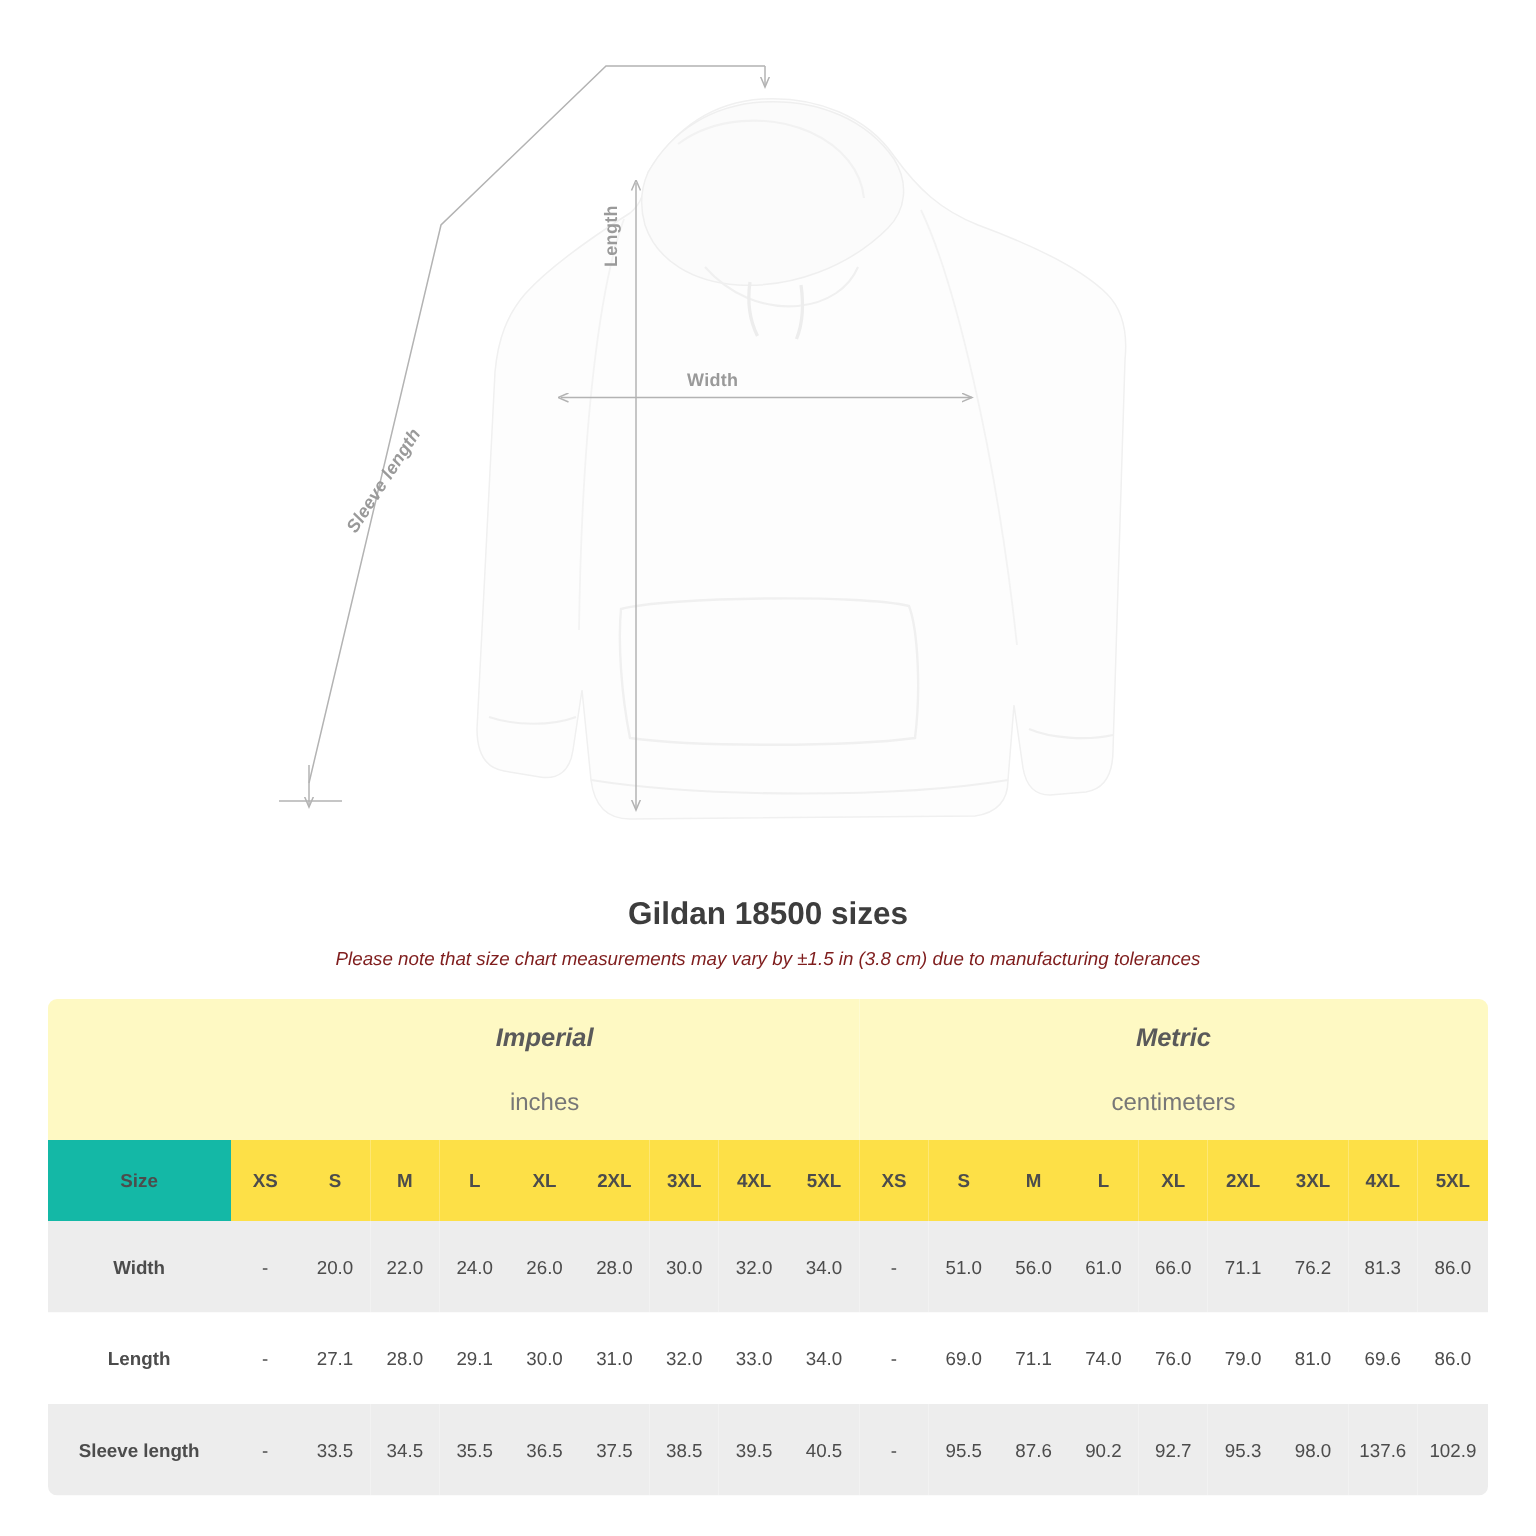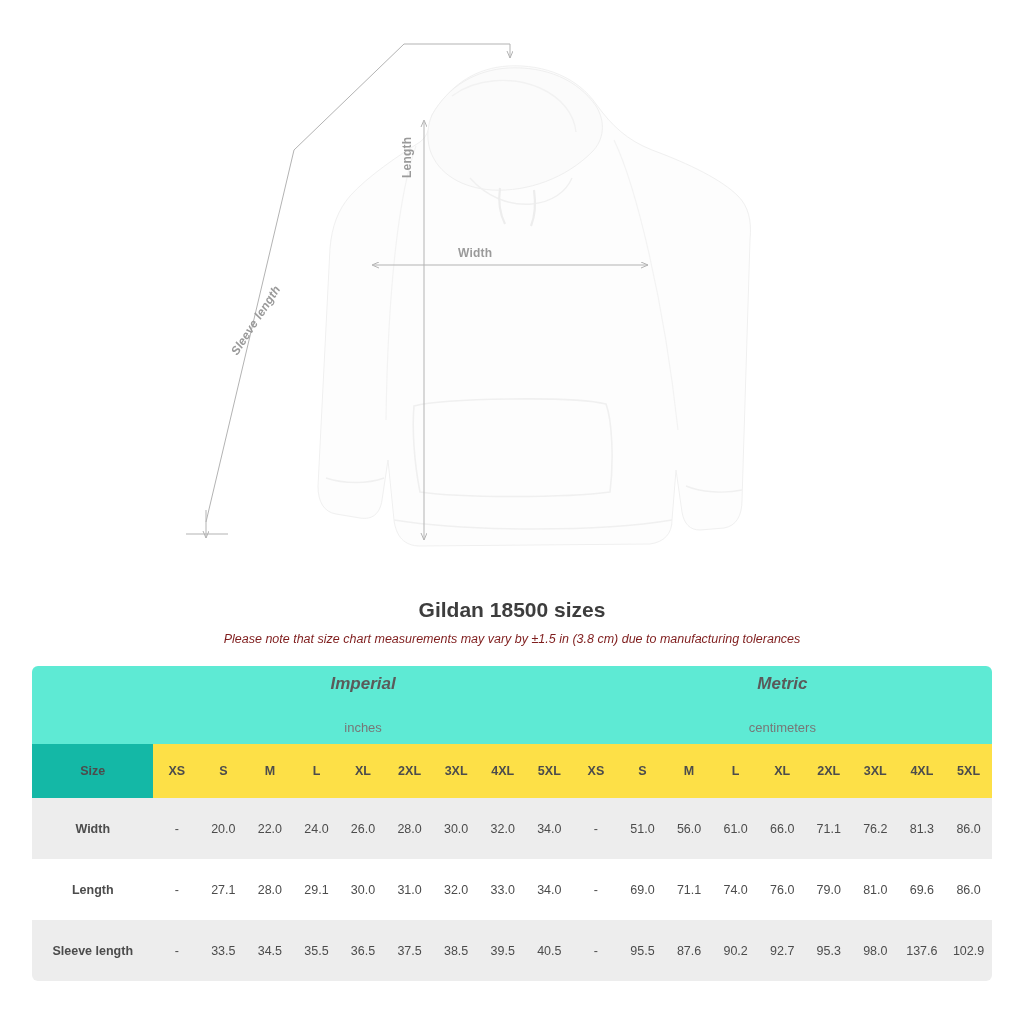--- a/index.html
+++ b/index.html
@@ -90,33 +90,33 @@
   }
   table.size-table td,
   table.size-table th {
     text-align: center;
     vertical-align: middle;
     font-size: 12.5px;
     color: #4c4c4c;
     border: 0;
   }
   .unit-header td {
-    background: #5eead4;
-    height: 78px;
+    background: #fef9c3;
+    height: 94px;
     padding: 0;
   }
   .unit-name {
     font-size: 17px;
     font-weight: bold;
     font-style: italic;
     color: #5a5a5a;
     line-height: 22px;
   }
   .unit-sub {
-    font-size: 13px;
+    font-size: 16px;
     color: #777;
     line-height: 18px;
     margin-top: 24px;
   }
   .head-row td {
     background: #fde047;
     height: 52px;
     font-weight: bold;
     font-size: 13px;
     color: #3f3f3f;

